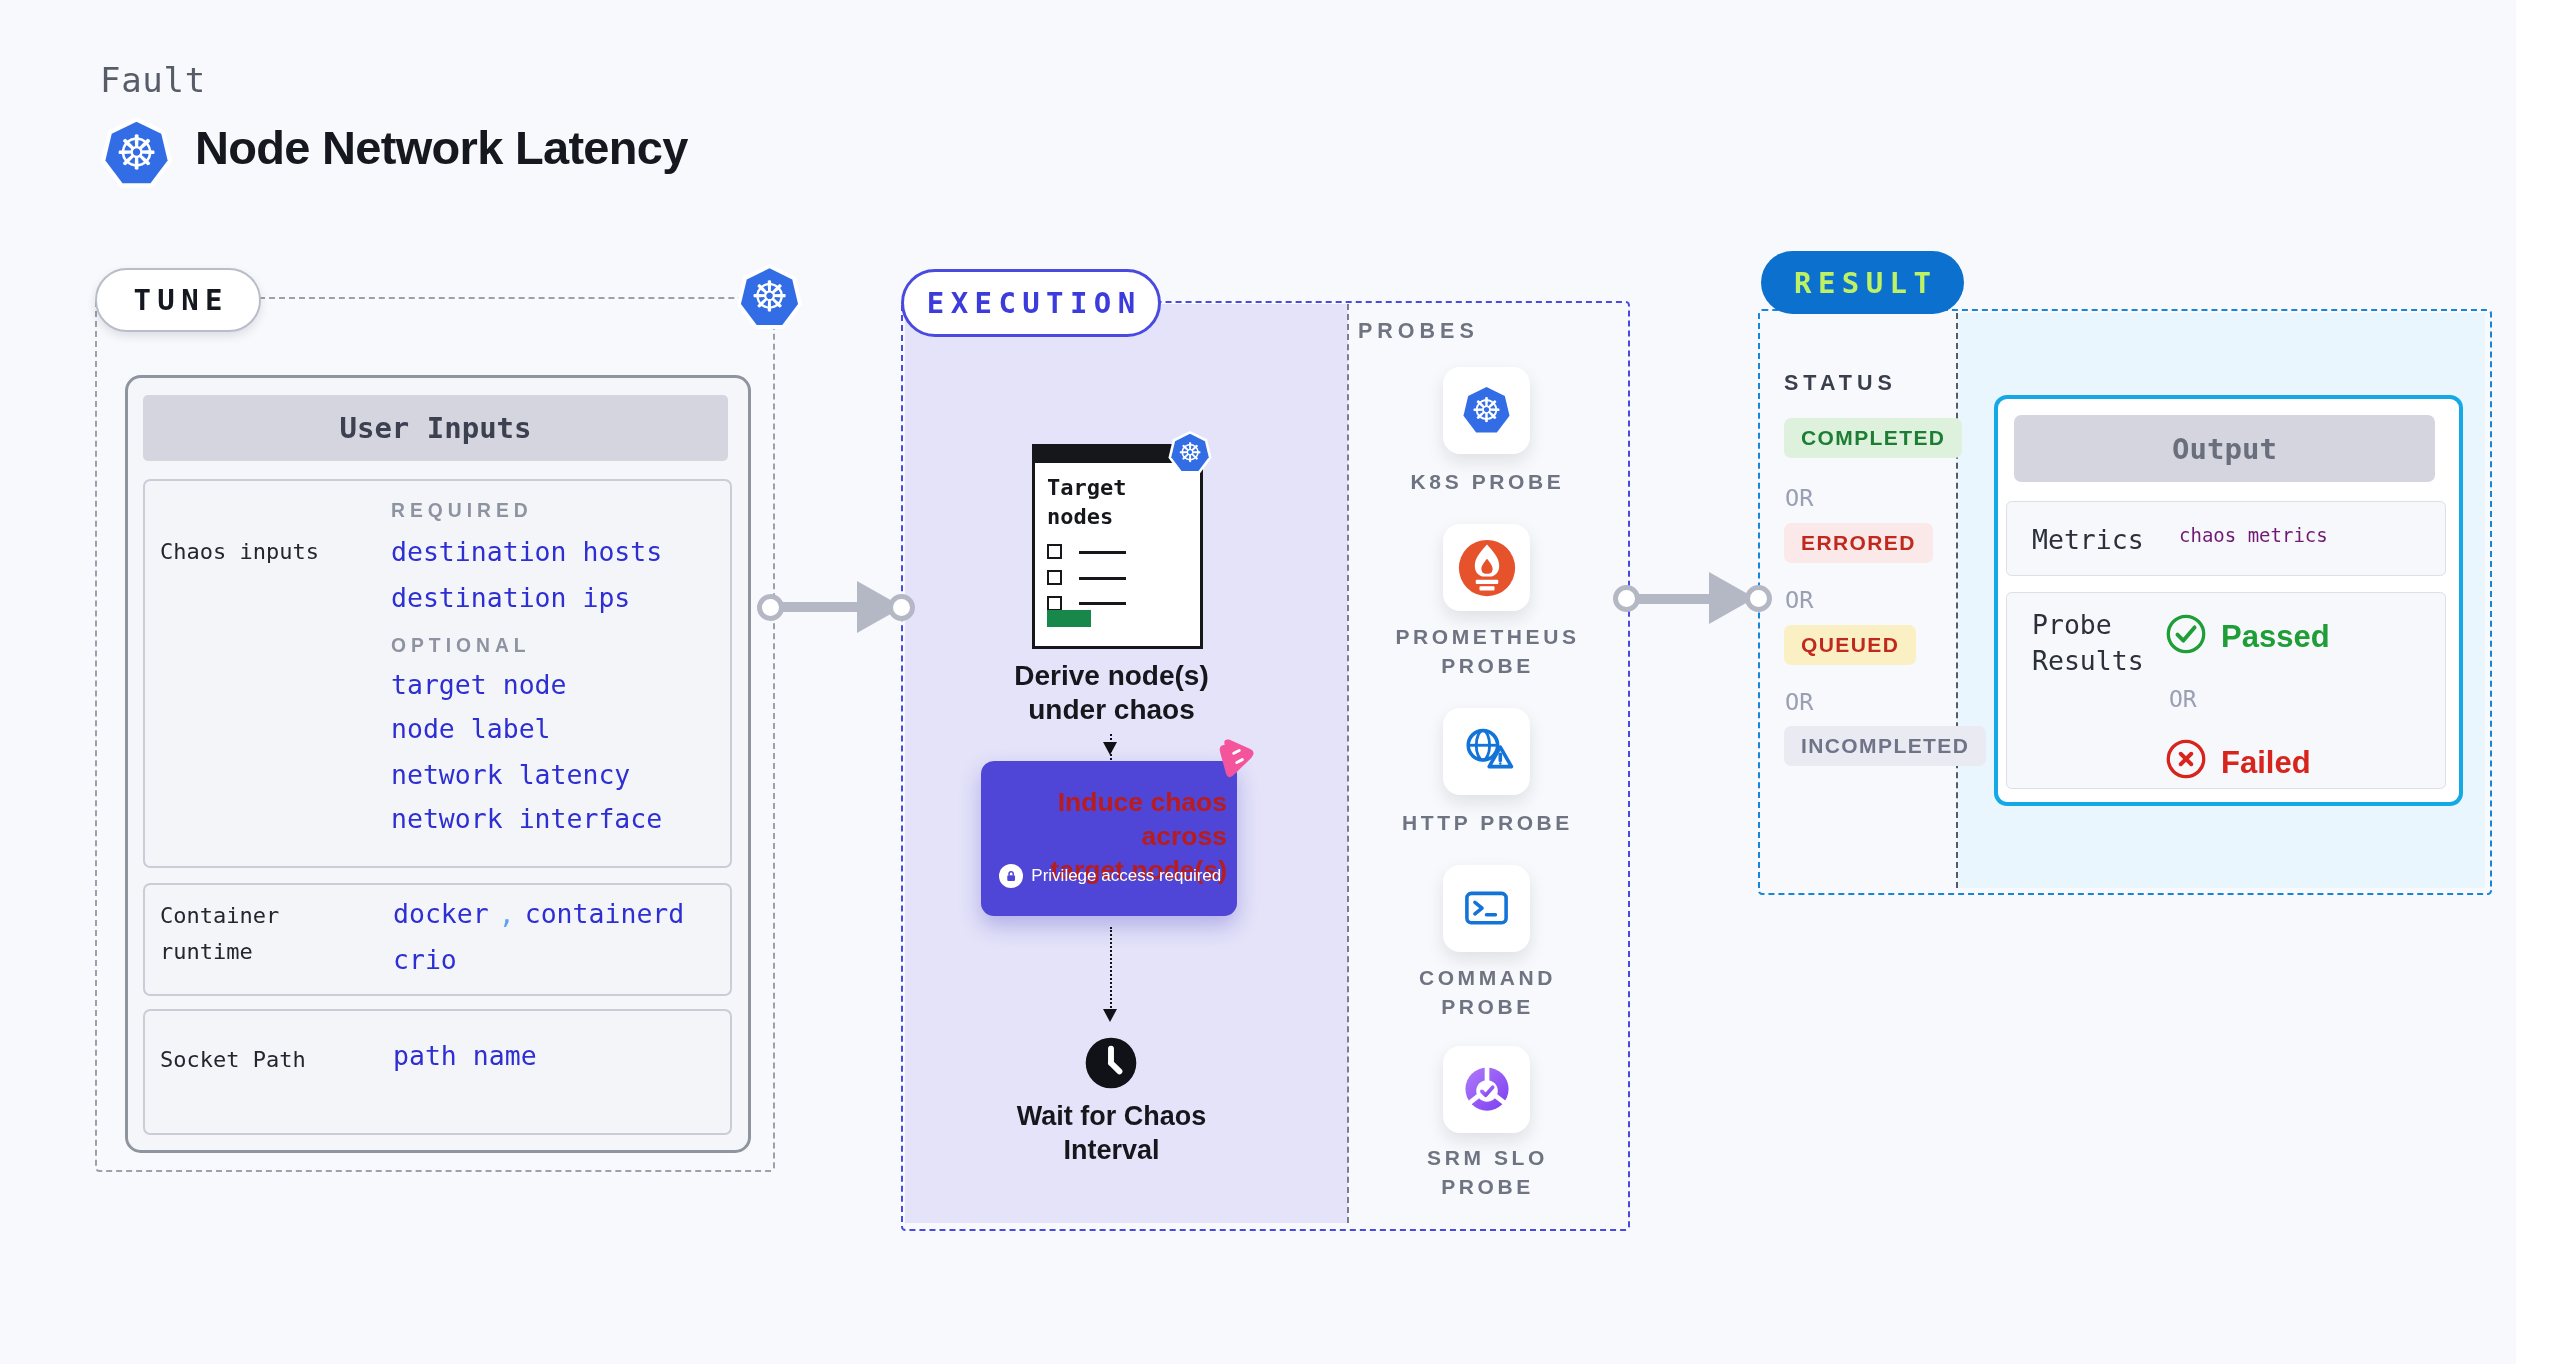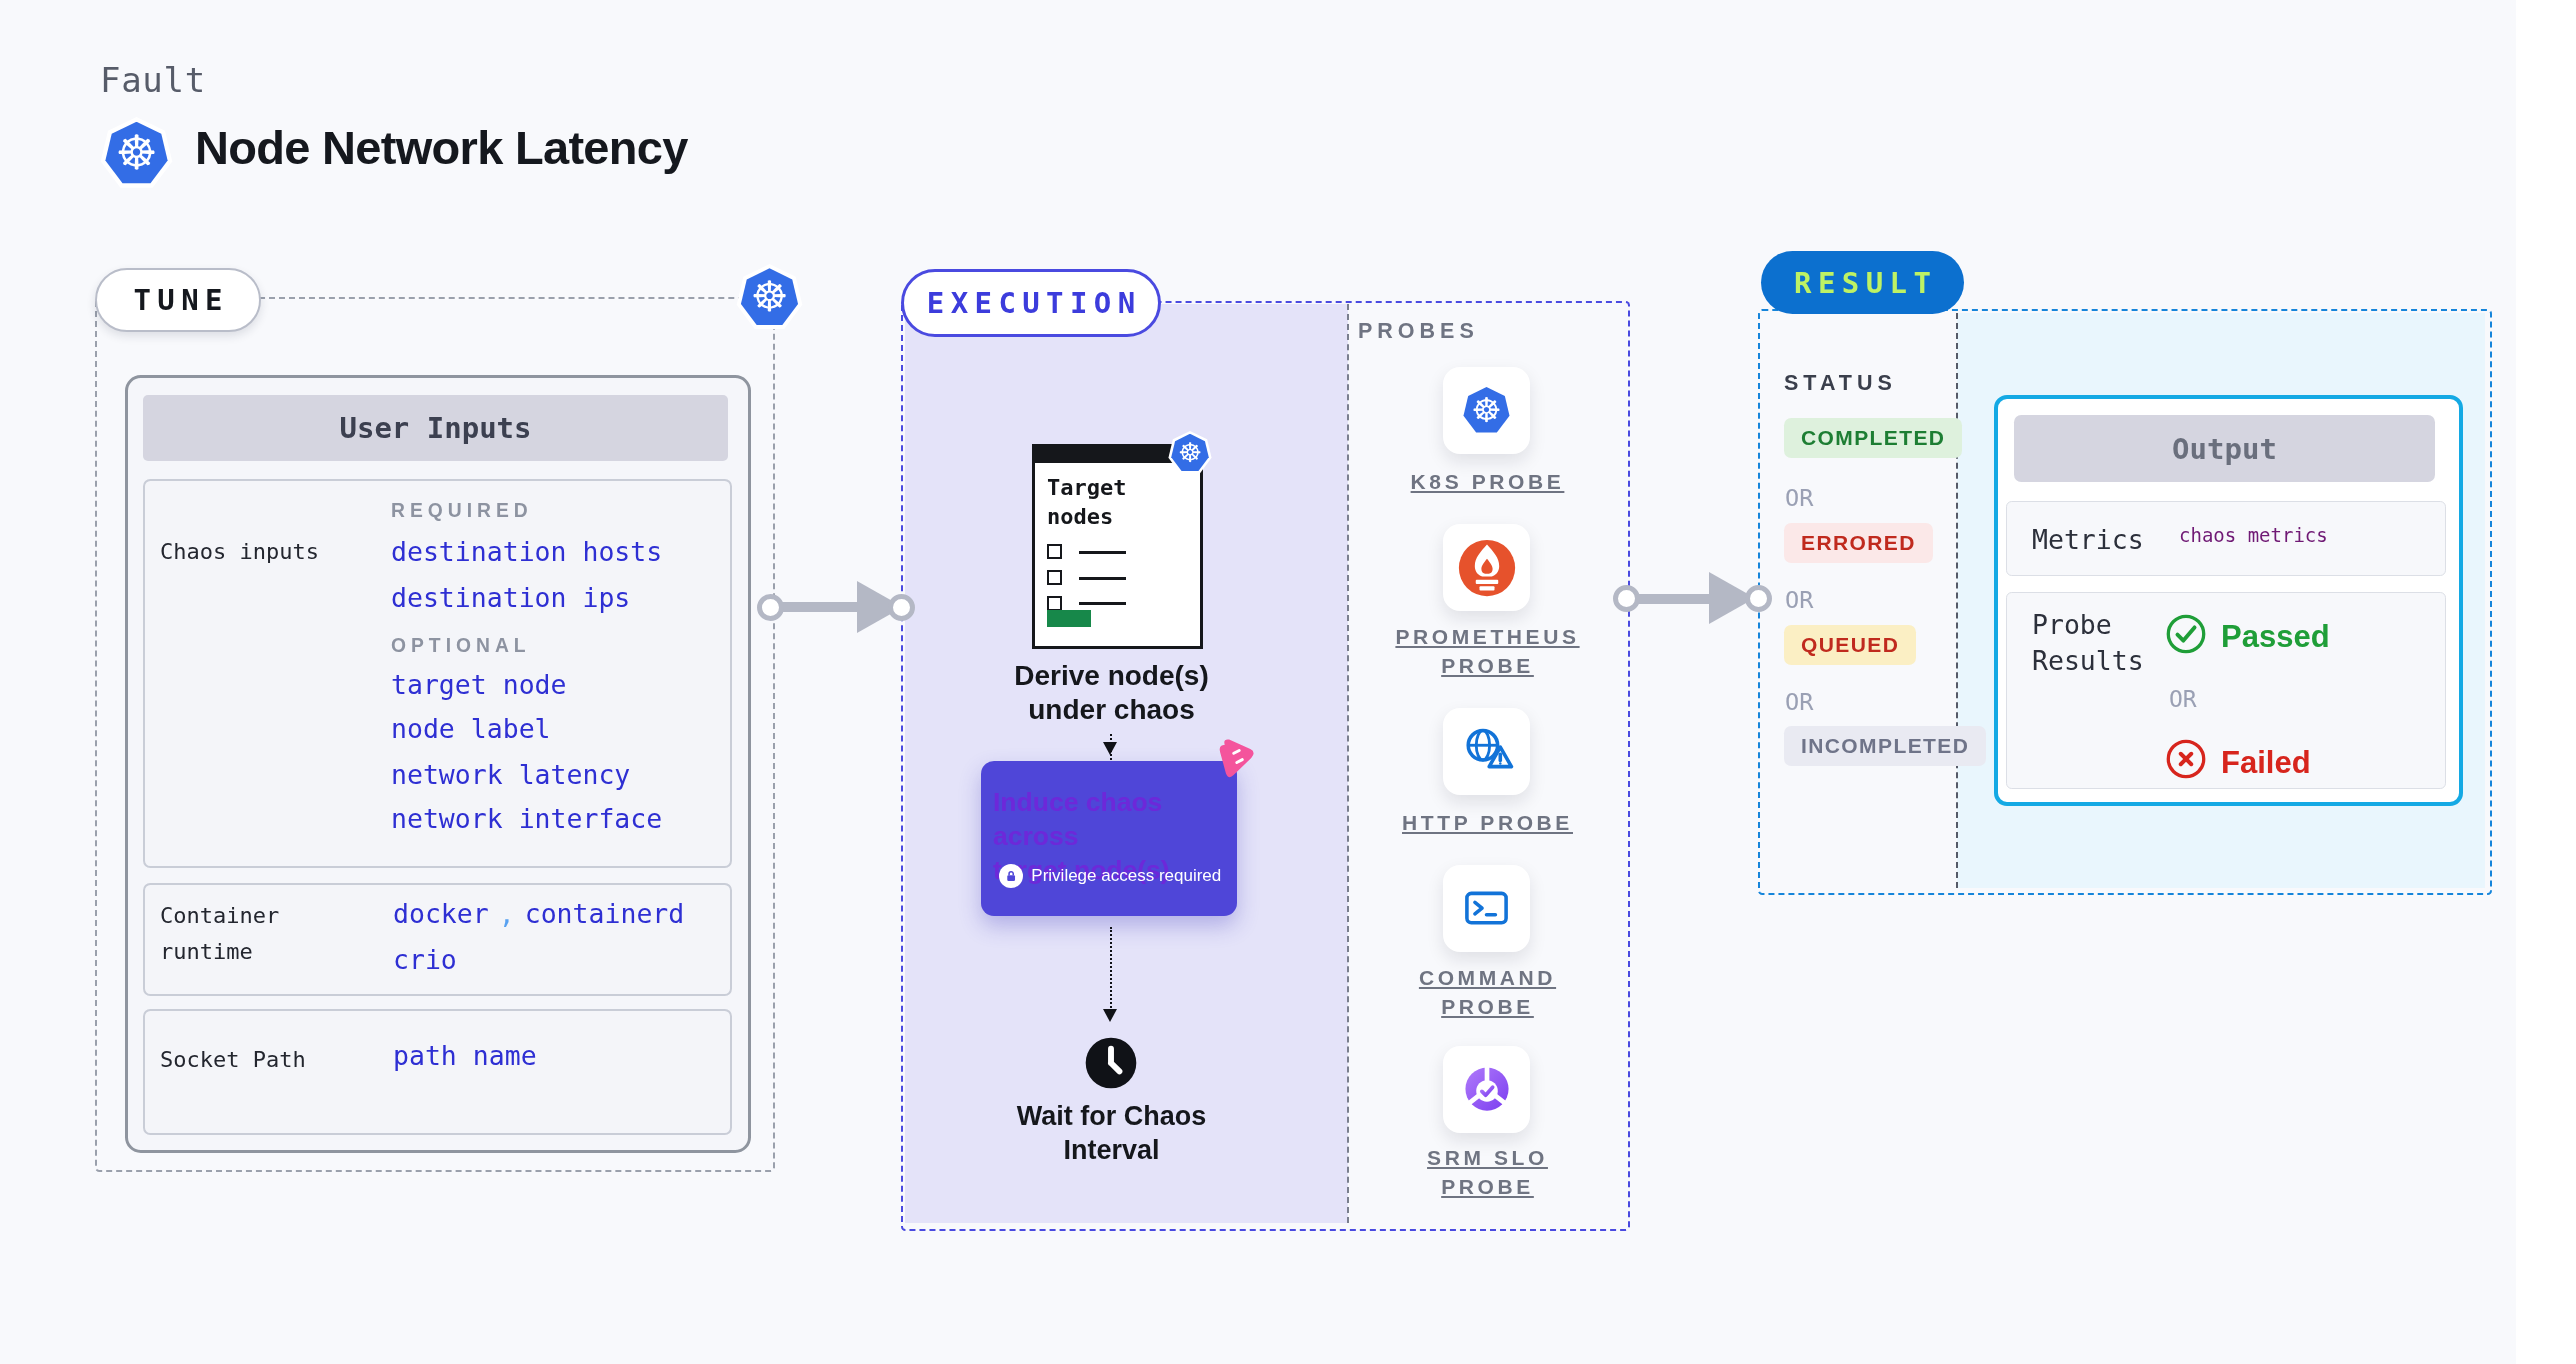--- a/index.html
+++ b/index.html
@@ -71,33 +71,33 @@
   .tn-title{left:1047px;top:473px;width:115px;font-size:22px;font-weight:bold;line-height:29px;color:var(--window_ink);z-index:4;}
   .cb{width:15px;height:15px;border:2.9px solid var(--window_ink);box-sizing:border-box;z-index:4;background:#fff;}
   .cb-line{height:2.9px;background:var(--window_ink);z-index:4;}
   .tn-green{left:1047px;top:610px;width:44px;height:17px;background:var(--window_green);z-index:4;}
 
   .step-text{width:215px;text-align:center;font-size:28px;font-weight:bold;color:#15171c;line-height:34px;z-index:3;}
 
   
   .induce{left:981px;top:761px;width:256px;height:155px;background:var(--induce_bg);border-radius:13px;
     box-shadow:0 10px 21.5px rgba(63,56,190,.30);z-index:3;}
-  .induce-text{left:993px;top:785px;width:234px;text-align:left;color:#6d28d9;font-size:26.5px;font-weight:bold;line-height:34px;z-index:4;}
+  .induce-text{left:993px;top:785px;width:234px;text-align:right;color:#b91c1c;font-size:26.5px;font-weight:bold;line-height:34px;z-index:4;}
   .priv-row{left:993px;top:864px;width:234px;display:flex;align-items:center;justify-content:center;gap:8.6px;z-index:4;}
   .lock-circle{width:24px;height:24px;border-radius:50%;background:#fff;display:flex;align-items:center;justify-content:center;}
   .priv-text{color:#fff;font-size:17px;}
   .pink-icon{left:1213px;top:735px;z-index:4;transform:rotate(8deg);}
 
   
   .probes-label,.status-label{font-size:21.5px;font-weight:bold;letter-spacing:5px;z-index:3;}
   .probes-label{left:1358px;top:319px;color:var(--probe_label);}
   .probe-card{width:87px;height:87px;background:#fff;border-radius:17px;box-shadow:0 7.2px 17px rgba(20,24,40,.10);
     display:flex;align-items:center;justify-content:center;z-index:3;left:1443px;}
   .probe-label{left:1380px;width:215px;text-align:center;font-size:21px;font-weight:bold;letter-spacing:3.6px;
-    color:var(--probe_label);line-height:29px;z-index:3;text-decoration:underline;}
+    color:var(--probe_label);line-height:29px;z-index:3;}
 
   
   .status-label{left:1784px;top:371px;color:var(--status_text);}
   .status-badge{display:inline-block;padding:7.9px 17px;border-radius:7.2px;font-size:21px;font-weight:bold;letter-spacing:1.4px;z-index:3;left:1784px;}
   .b-completed{background:var(--completed_bg);color:var(--completed_text);}
   .b-errored{background:var(--errored_bg);color:var(--errored_text);}
   .b-queued{background:var(--queued_bg);color:var(--queued_text);}
   .b-incompleted{background:var(--incompleted_bg);color:var(--incompleted_text);}
   .or{font-size:23.6px;color:var(--or_gray);z-index:3;}
 

